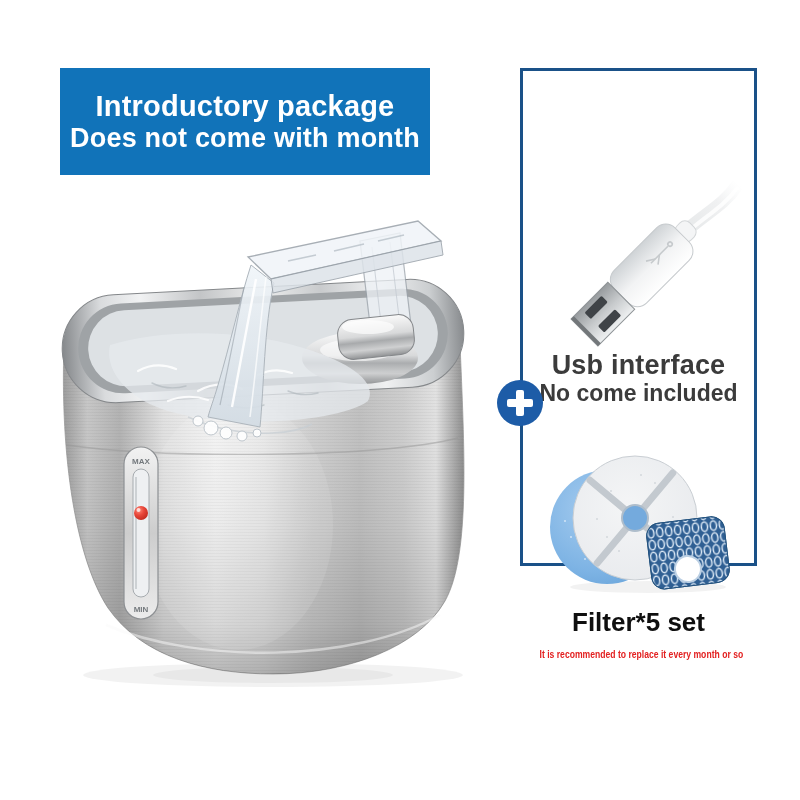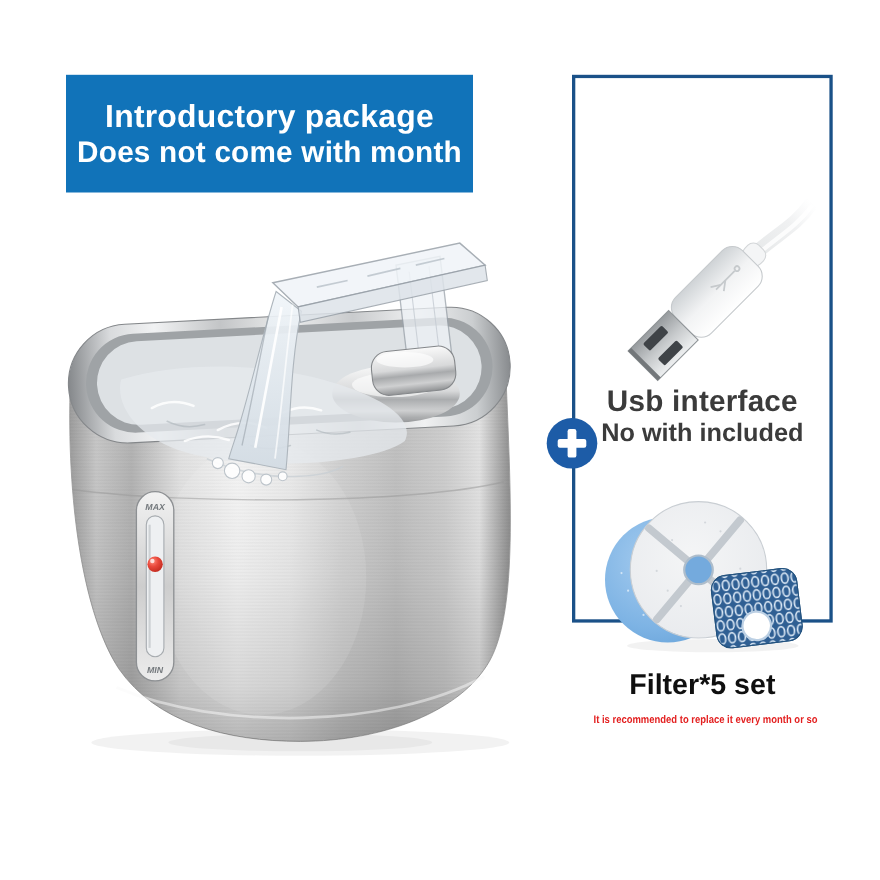--- a/index.html
+++ b/index.html
@@ -10,21 +10,21 @@
   
   .banner {
     position:absolute; left:60px; top:68px; width:370px; height:107px;
     background:var(--banner-bg,#1173b9); color:var(--banner-text,#ffffff);
     display:flex; flex-direction:column; align-items:center; justify-content:center; 
   }
   .banner .l1 { font-size:29px; font-weight:bold; letter-spacing:.2px; }
   .banner .l2 { font-size:27px; font-weight:bold; letter-spacing:.2px; }
 
   
-  .fountain-wrap { position:absolute; left:48px; top:195px; width:430px; height:500px;font-style:italic; }
+  .fountain-wrap { position:absolute; left:48px; top:195px; width:430px; height:500px; }
   svg { display:block; }
   svg text { font-family:"Liberation Sans", sans-serif; }
 
   
   .panel {
     position:absolute; left:520px; top:68px; width:237px; height:498px;
     border:3px solid var(--panel-border,#1a5188); box-sizing:border-box; background:#fff;
   }
   .usb-svg   { position:absolute; left:0; top:70px;  width:231px; height:240px; }
   .usb-title {
@@ -219,21 +219,21 @@
             <circle cx="63" cy="2" r="2.2"></circle>
         </g>
         <rect x="134" y="-19" width="52" height="38" fill="url(#usbMetal)" stroke="#8f9497" stroke-width="1"></rect>
         <rect x="182" y="-19" width="4" height="38" fill="#73777a"></rect>
         <rect x="148" y="-14" width="24" height="9" rx="1.5" fill="#3f4347"></rect>
         <rect x="148" y="5" width="24" height="9" rx="1.5" fill="#3f4347"></rect>
       </g>
     </svg>
 
     <div class="usb-title">Usb interface</div>
-    <div class="usb-subtitle">No with included</div>
+    <div class="usb-subtitle">No come included</div>
 
     <svg class="filter-svg" viewBox="0 0 231 160">
       <defs>
         <radialGradient id="blueDisc" cx=".4" cy=".35" r=".9">
           <stop offset="0" stop-color="#a6ccef"></stop>
             <stop offset=".6" stop-color="#7db3e4"></stop>
           <stop offset="1" stop-color="#5d9bd3"></stop>
         </radialGradient>
         <radialGradient id="whiteDisc" cx=".45" cy=".4" r=".9">
           <stop offset="0" stop-color="#f4f5f6"></stop>

